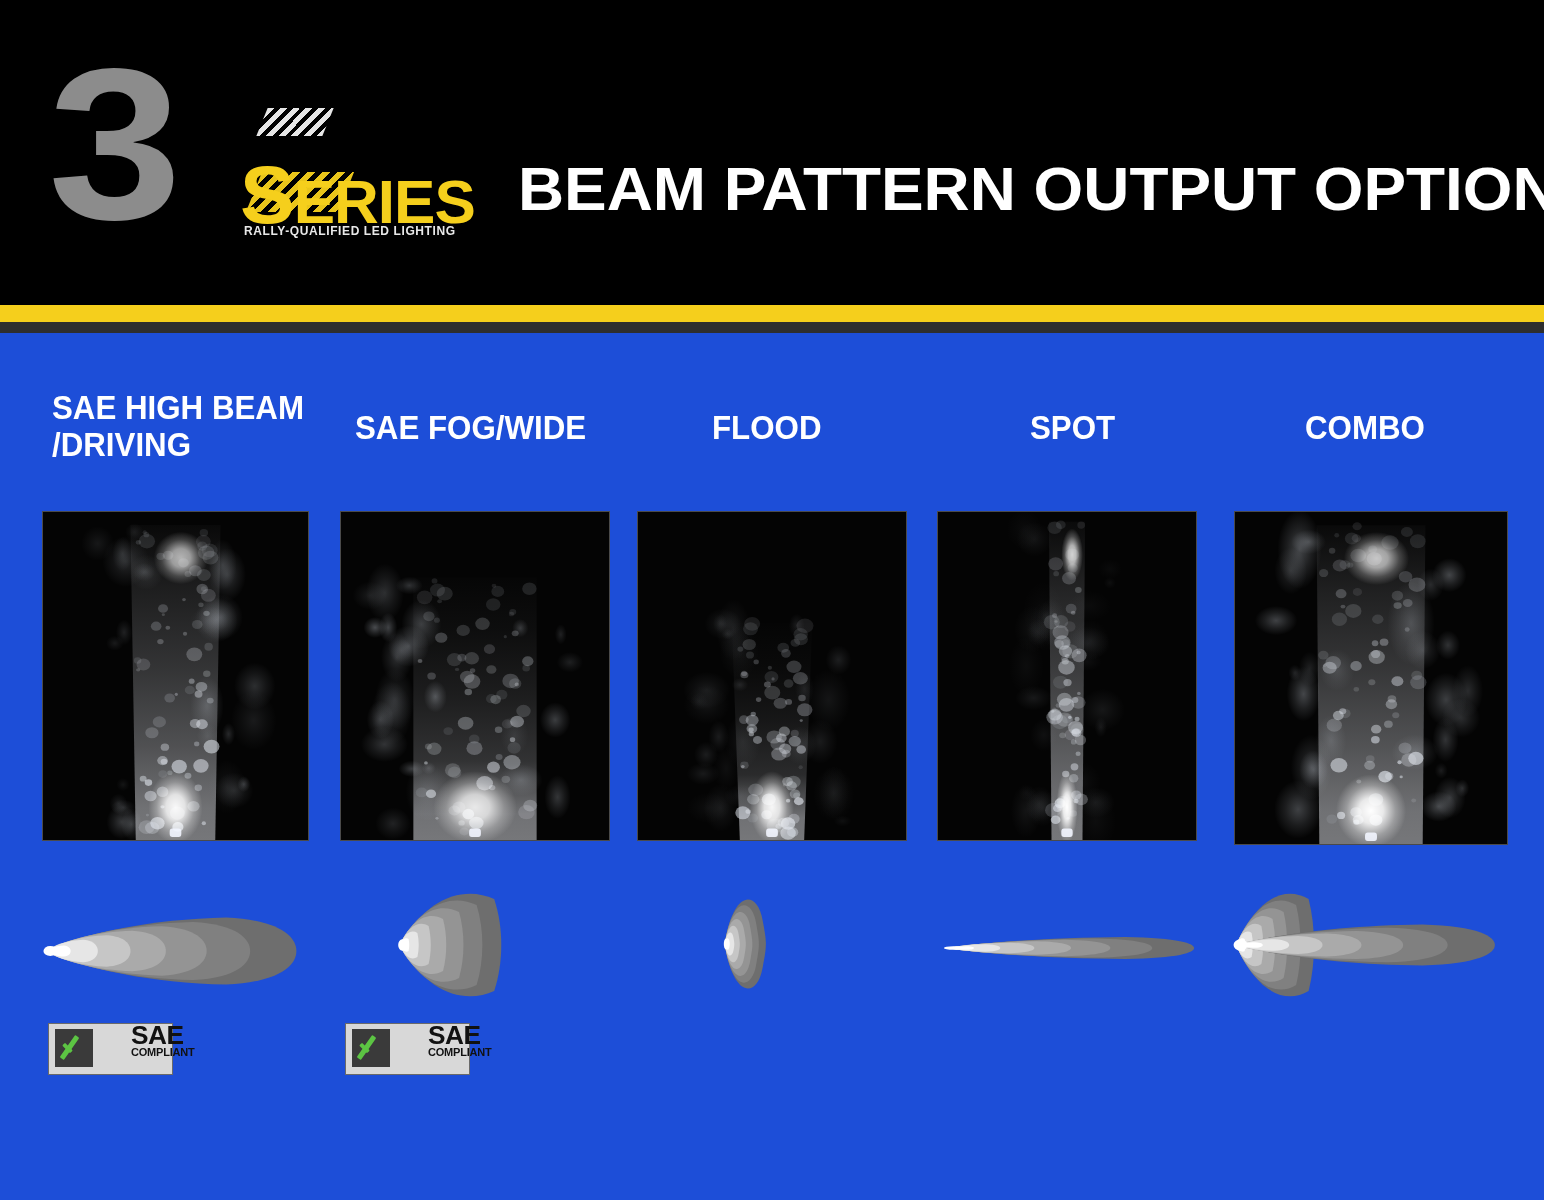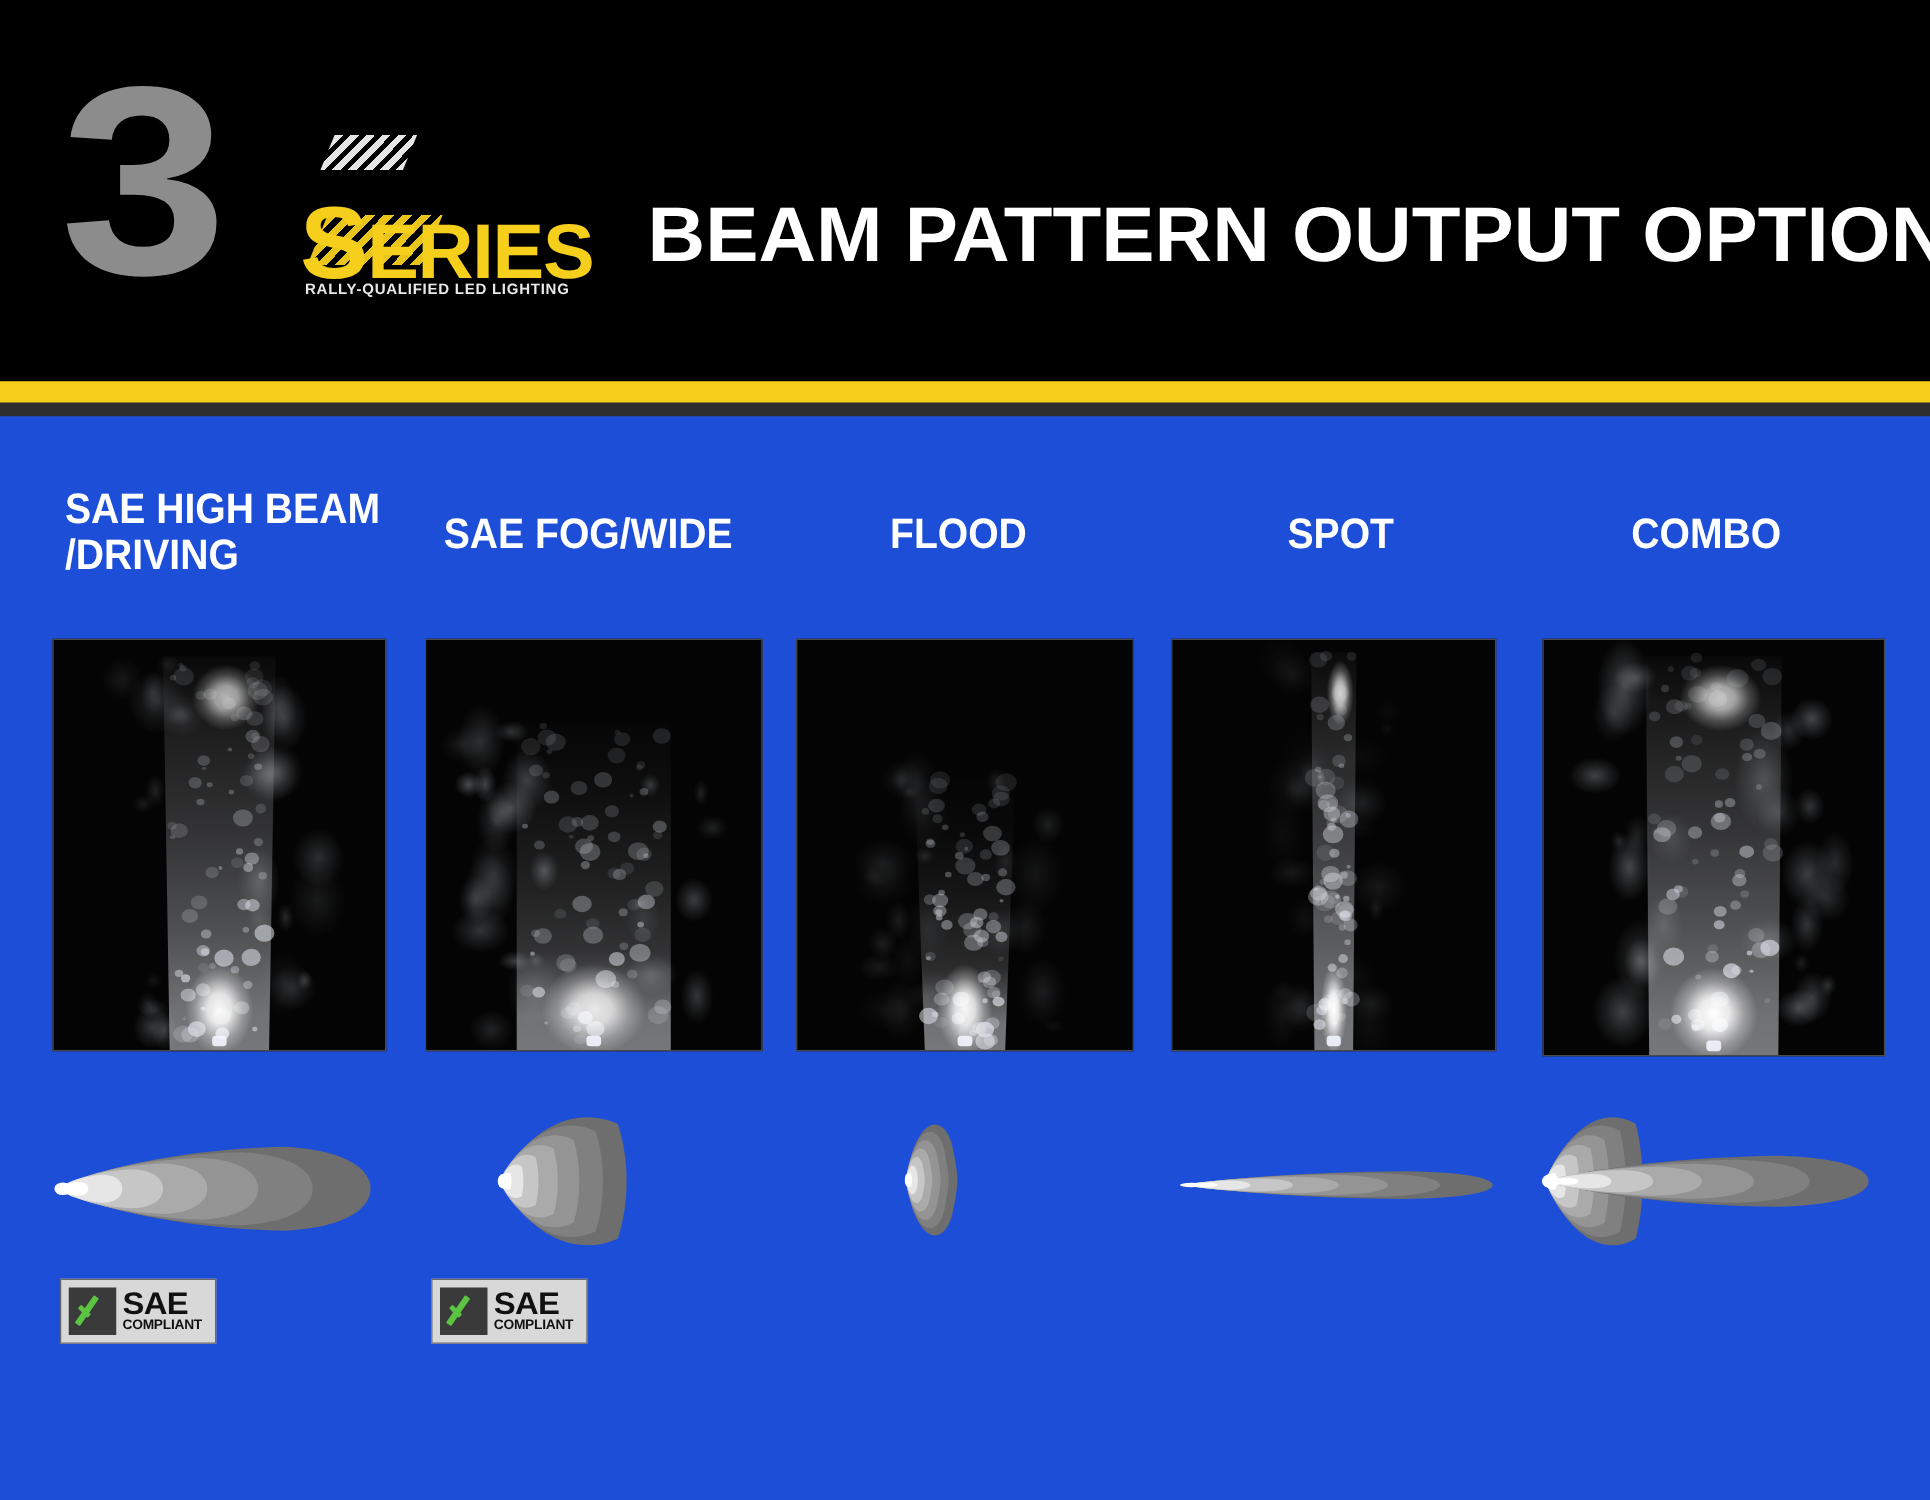--- a/index.html
+++ b/index.html
@@ -62,21 +62,21 @@
     position:absolute;color:#fff;font-weight:bold;
     font-family:"Liberation Sans", sans-serif;line-height:1.08;
     transform:scaleX(.92);transform-origin:left top;white-space:pre-line;
   }
 
   .photo{position:absolute;background:#050505;border:1px solid #4a4a4a;overflow:hidden;}
 
   .beam{position:absolute;}
   .badge{
     position:absolute;background:#d8d8d8;border:1px solid #6a6a6a;
-    display:flex;align-items:center;box-sizing:border-box;
+    display:flex;align-items:flex-start;box-sizing:border-box;gap:33px;
   }
   .badge-check{
     width:38px;height:38px;background:#3a3a3a;margin:5px 4px 5px 6px;
     position:relative;flex:0 0 auto;
   }
   .badge-check:before{
     content:"";position:absolute;left:7px;top:17px;width:11px;height:4px;
     background:#5cc443;transform:rotate(45deg);border-radius:1px;
   }
   .badge-check:after{

